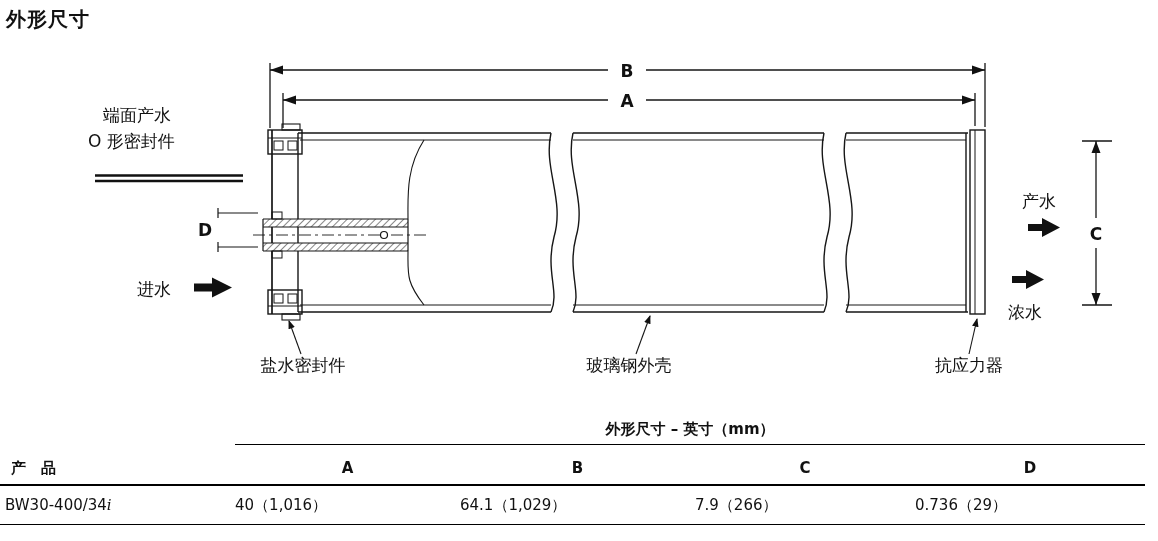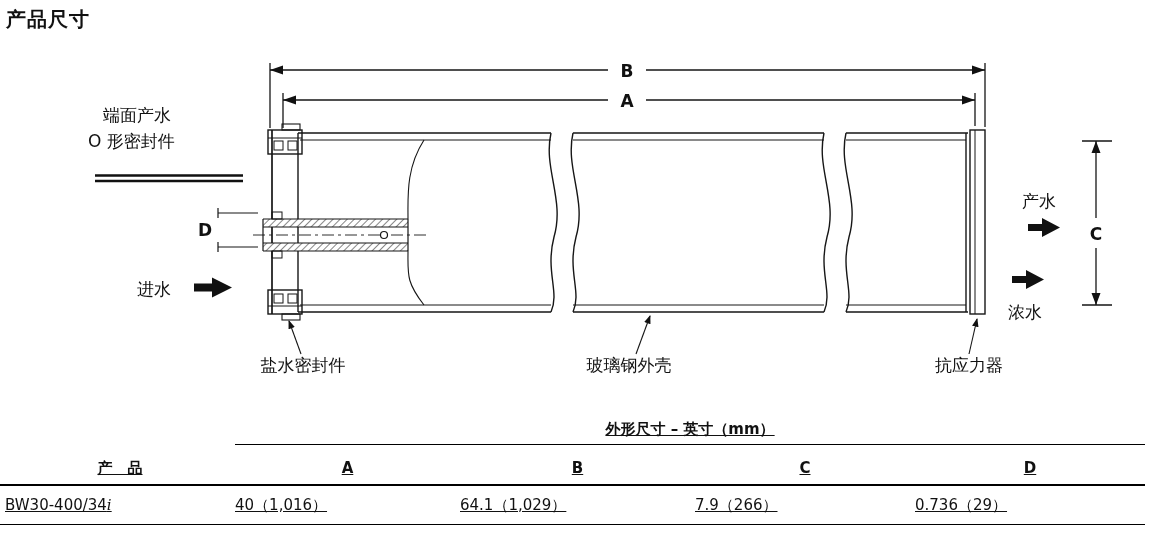--- a/index.html
+++ b/index.html
@@ -33,21 +33,20 @@
     font-family: "DejaVu Sans", "Liberation Sans", sans-serif;
     fill: #111;
   }
   svg text.lbl { font-size: 17px; }
   svg text.dim { font-size: 17px; font-weight: bold; }
   .table-area {
     position: absolute;
     left: 0;
     top: 418px;
     width: 1041px;
-    text-decoration: underline;
   }
   table.dims {
     border-collapse: collapse;
     width: 1145px;
     table-layout: fixed;
     font-size: 15px;
     color: #111;
   }
   td, th { overflow: hidden; white-space: nowrap; }
   .span-row td.spanhdr {
@@ -57,38 +56,38 @@
     border-bottom: 1.4px solid #000;
   }
   .span-row td.nohdr { border-bottom: none; }
   .head-row th {
     border-bottom: 2.6px solid #000;
     padding: 14px 0 6px 0;
     text-align: center;
     font-weight: bold;
     font-size: 15px;
   }
-  .head-row th.prod { text-align: center; padding-left: 5px; }
+  .head-row th.prod { text-align: left; padding-left: 11px; }
   .data-row td {
     border-bottom: 1.6px solid #000;
     padding: 10px 0 9px 0;
     text-align: left;
   }
   .data-row td.prod { text-align: left; padding-left: 5px; margin-top: 36px; }
   .ital {
     font-style: italic;
     font-family: "DejaVu Serif", "Liberation Serif", serif;
   }
 </style>
 </head>
 <body>
 
 <div class="page">
 
-  <div class="title">产品尺寸</div>
+  <div class="title">外形尺寸</div>
 
   <svg class="diagram" width="1158" height="410" viewBox="0 0 1158 410">
     <defs>
       <pattern id="hatch" width="5" height="5" patternUnits="userSpaceOnUse" patternTransform="rotate(45)">
         <rect width="5" height="5" fill="#ffffff"></rect>
         <line x1="0" y1="0" x2="0" y2="5" stroke="#222" stroke-width="1.1"></line>
       </pattern>
       <marker id="lead" markerWidth="9" markerHeight="8" refX="7" refY="3" orient="auto">
         <path d="M0,0 L8,3 L0,6 z" fill="#111"></path>
       </marker>

